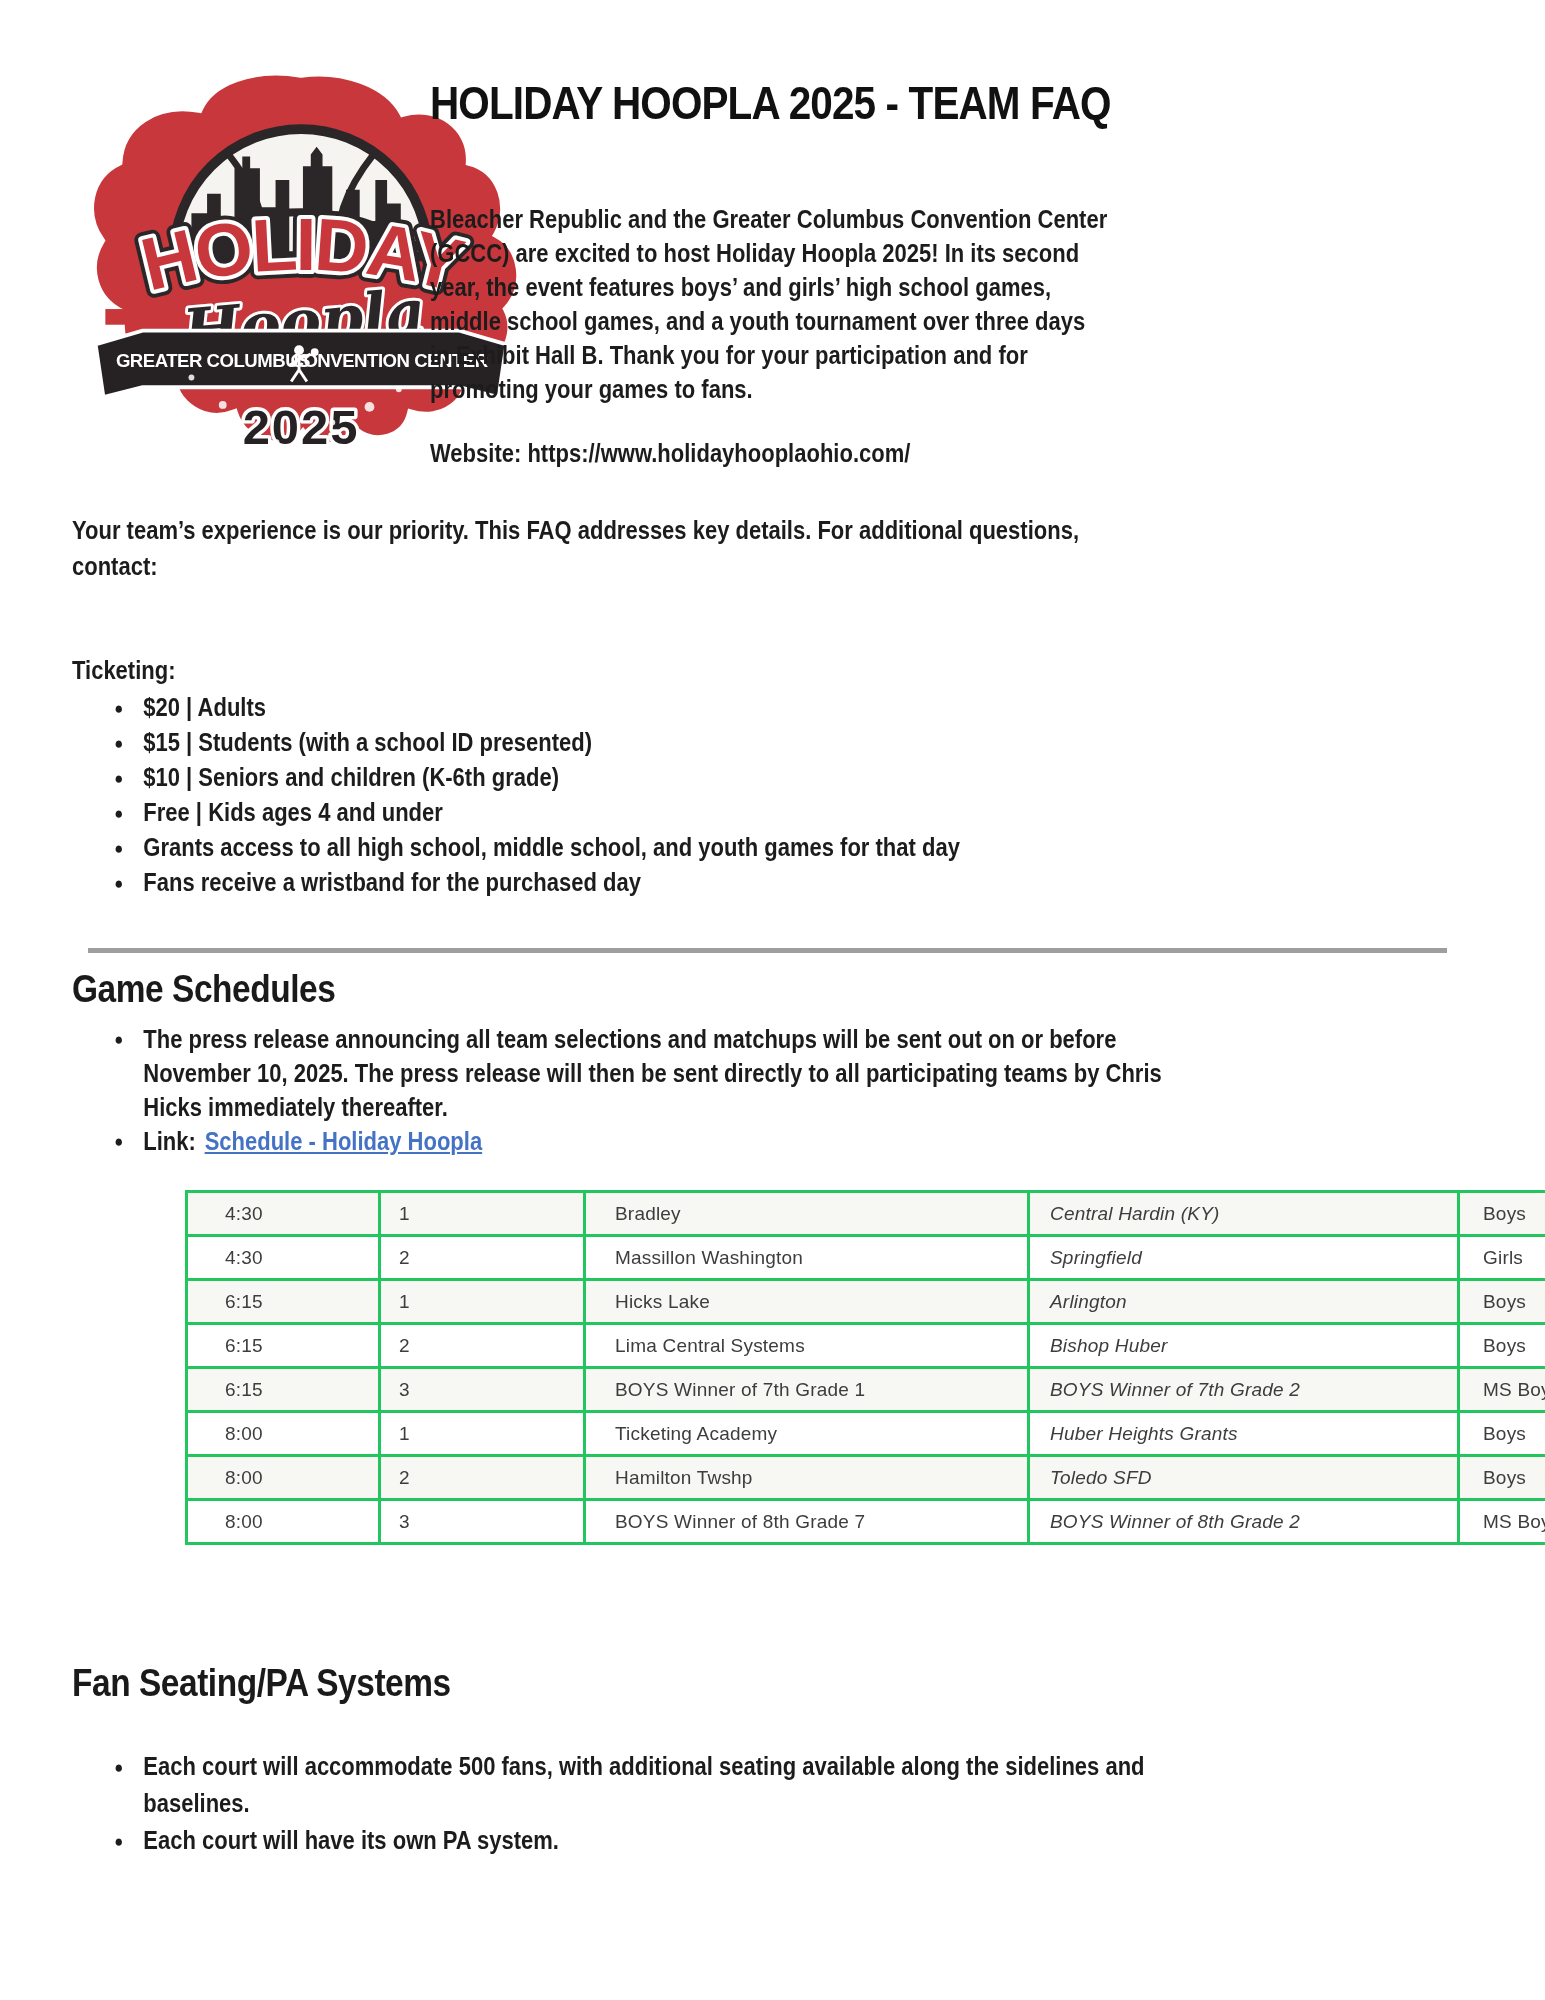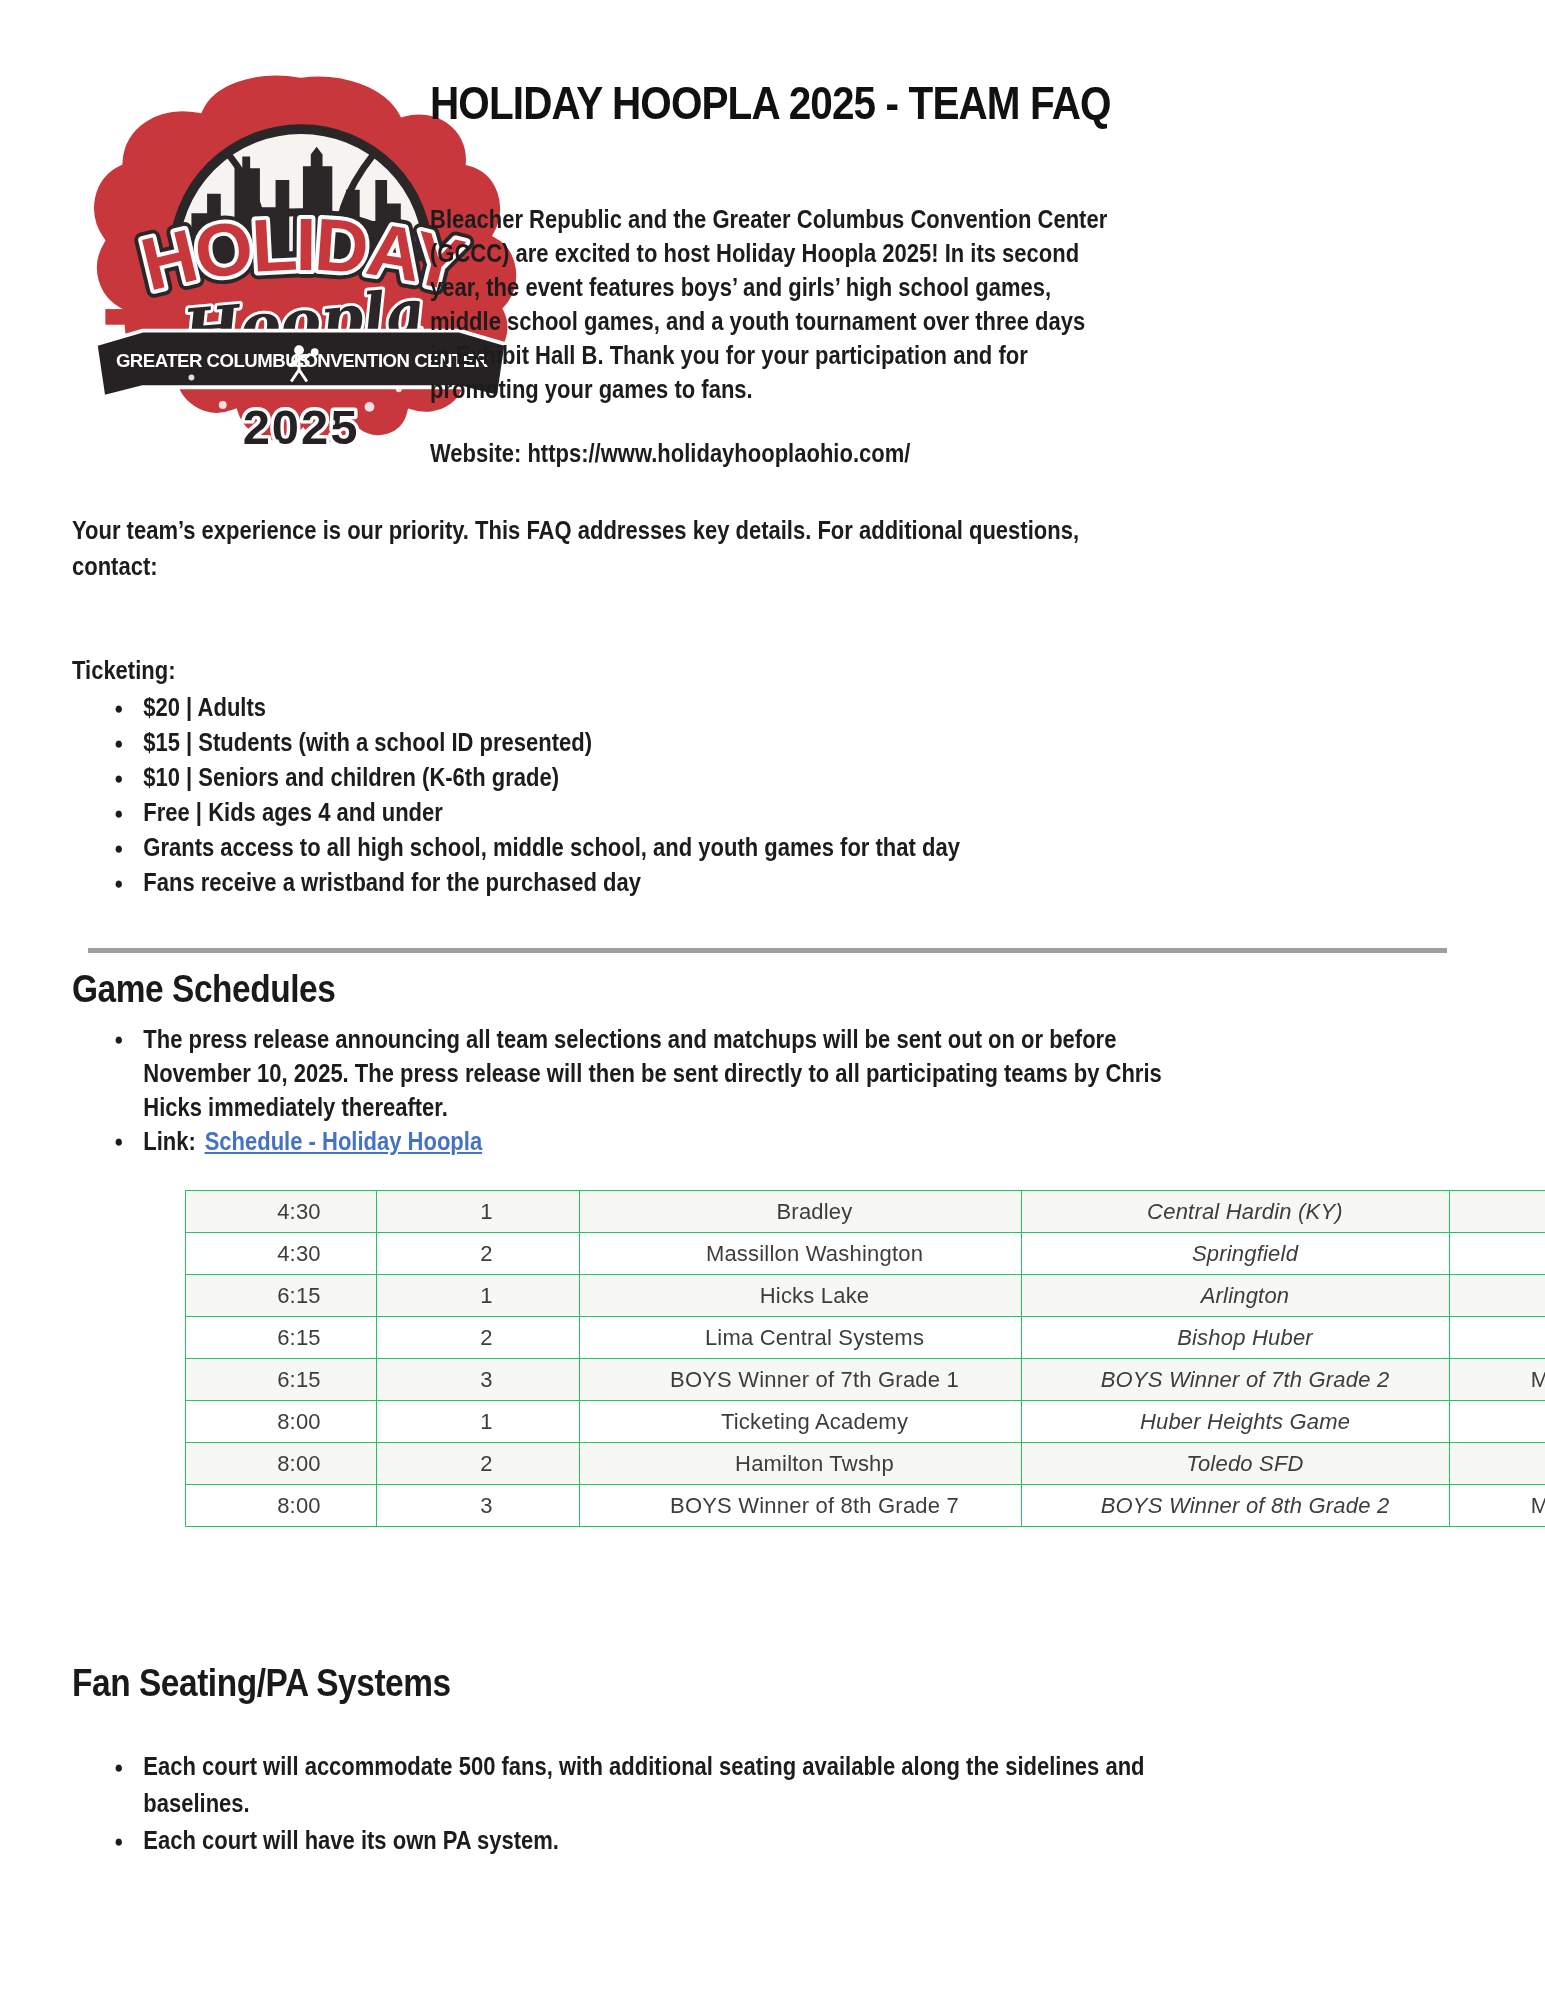--- a/index.html
+++ b/index.html
@@ -31,21 +31,21 @@
   .section-heading{margin:0;font-size:38px;line-height:46px;font-weight:bold;letter-spacing:-0.5px;color:#1a1a1a;}
 
   .gs{position:absolute;left:72px;top:966px;width:1500px;}
   .gs-list{margin-top:10px;max-width:1244px;}
   .gs-list li{line-height:34px;}
   .link-label{margin-right:10px;}
   .doc-link{color:#4472c4;text-decoration:underline;cursor:pointer;}
 
   .schedule-wrap{position:absolute;left:185px;top:1190px;width:1360px;overflow:hidden;}
   .schedule{border-collapse:collapse;table-layout:fixed;width:1365px;color:#3d3d3d;}
-  .schedule td{height:39px;border:1px solid #22c55e;vertical-align:middle;font-size:22px;letter-spacing:0.2px;white-space:nowrap;overflow:hidden;text-align:center;}
+  .schedule td{height:39px;border:3px solid #22c55e;vertical-align:middle;font-size:19px;letter-spacing:0.2px;white-space:nowrap;overflow:hidden;}
   .schedule tr:nth-child(odd){background:#f7f7f4;}
   .c-time{width:152px;padding-left:37px;}
   .c-court{width:183px;padding-left:18px;}
   .c-home{width:411px;padding-left:29px;}
   .c-away{width:406px;padding-left:20px;font-style:italic;}
   .c-div{width:205px;padding-left:23px;}
 
   .fan{position:absolute;left:72px;top:1660px;width:1500px;}
   .fan-list{margin-top:42px;max-width:1244px;}
   .fan-list li{line-height:37px;}
@@ -174,21 +174,21 @@
       <td class="c-court">3</td>
       <td class="c-home">BOYS Winner of 7th Grade 1</td>
       <td class="c-away">BOYS Winner of 7th Grade 2</td>
       <td class="c-div">MS Boys</td>
     </tr>
 
     <tr>
       <td class="c-time">8:00</td>
       <td class="c-court">1</td>
       <td class="c-home">Ticketing Academy</td>
-      <td class="c-away">Huber Heights Game</td>
+      <td class="c-away">Huber Heights Grants</td>
       <td class="c-div">Boys</td>
     </tr>
 
     <tr>
       <td class="c-time">8:00</td>
       <td class="c-court">2</td>
       <td class="c-home">Hamilton Twshp</td>
       <td class="c-away">Toledo SFD</td>
       <td class="c-div">Boys</td>
     </tr>

